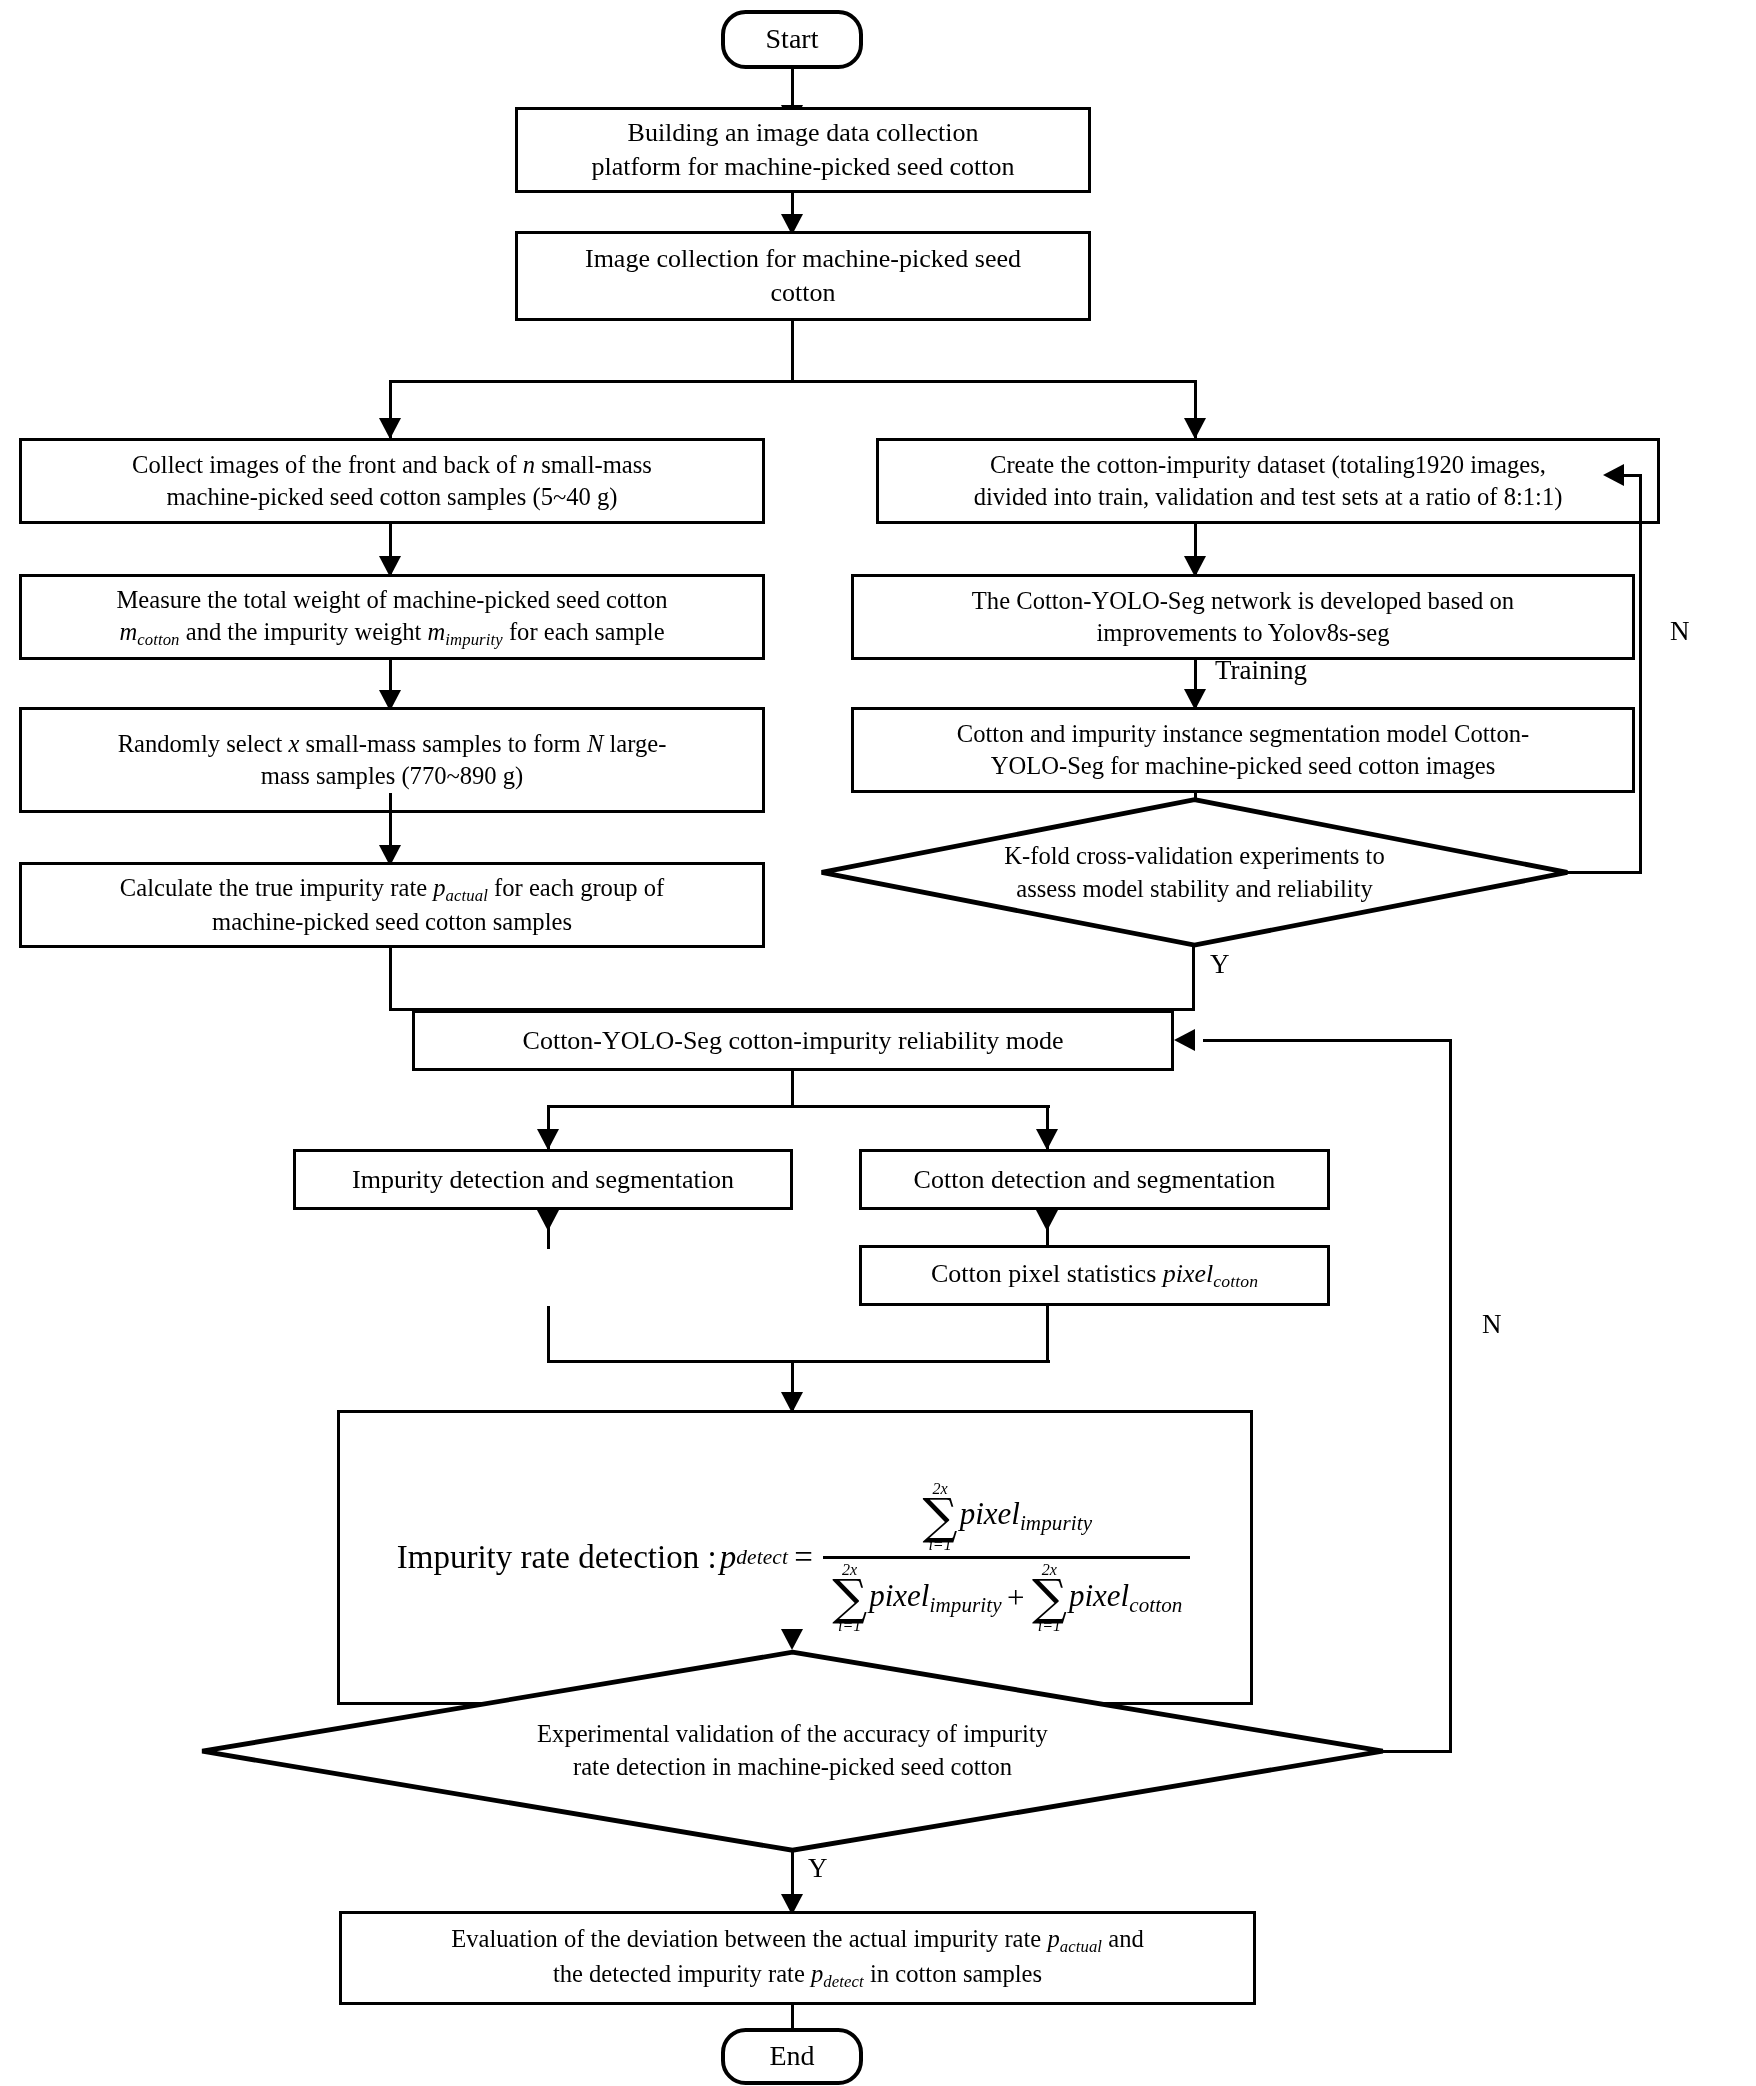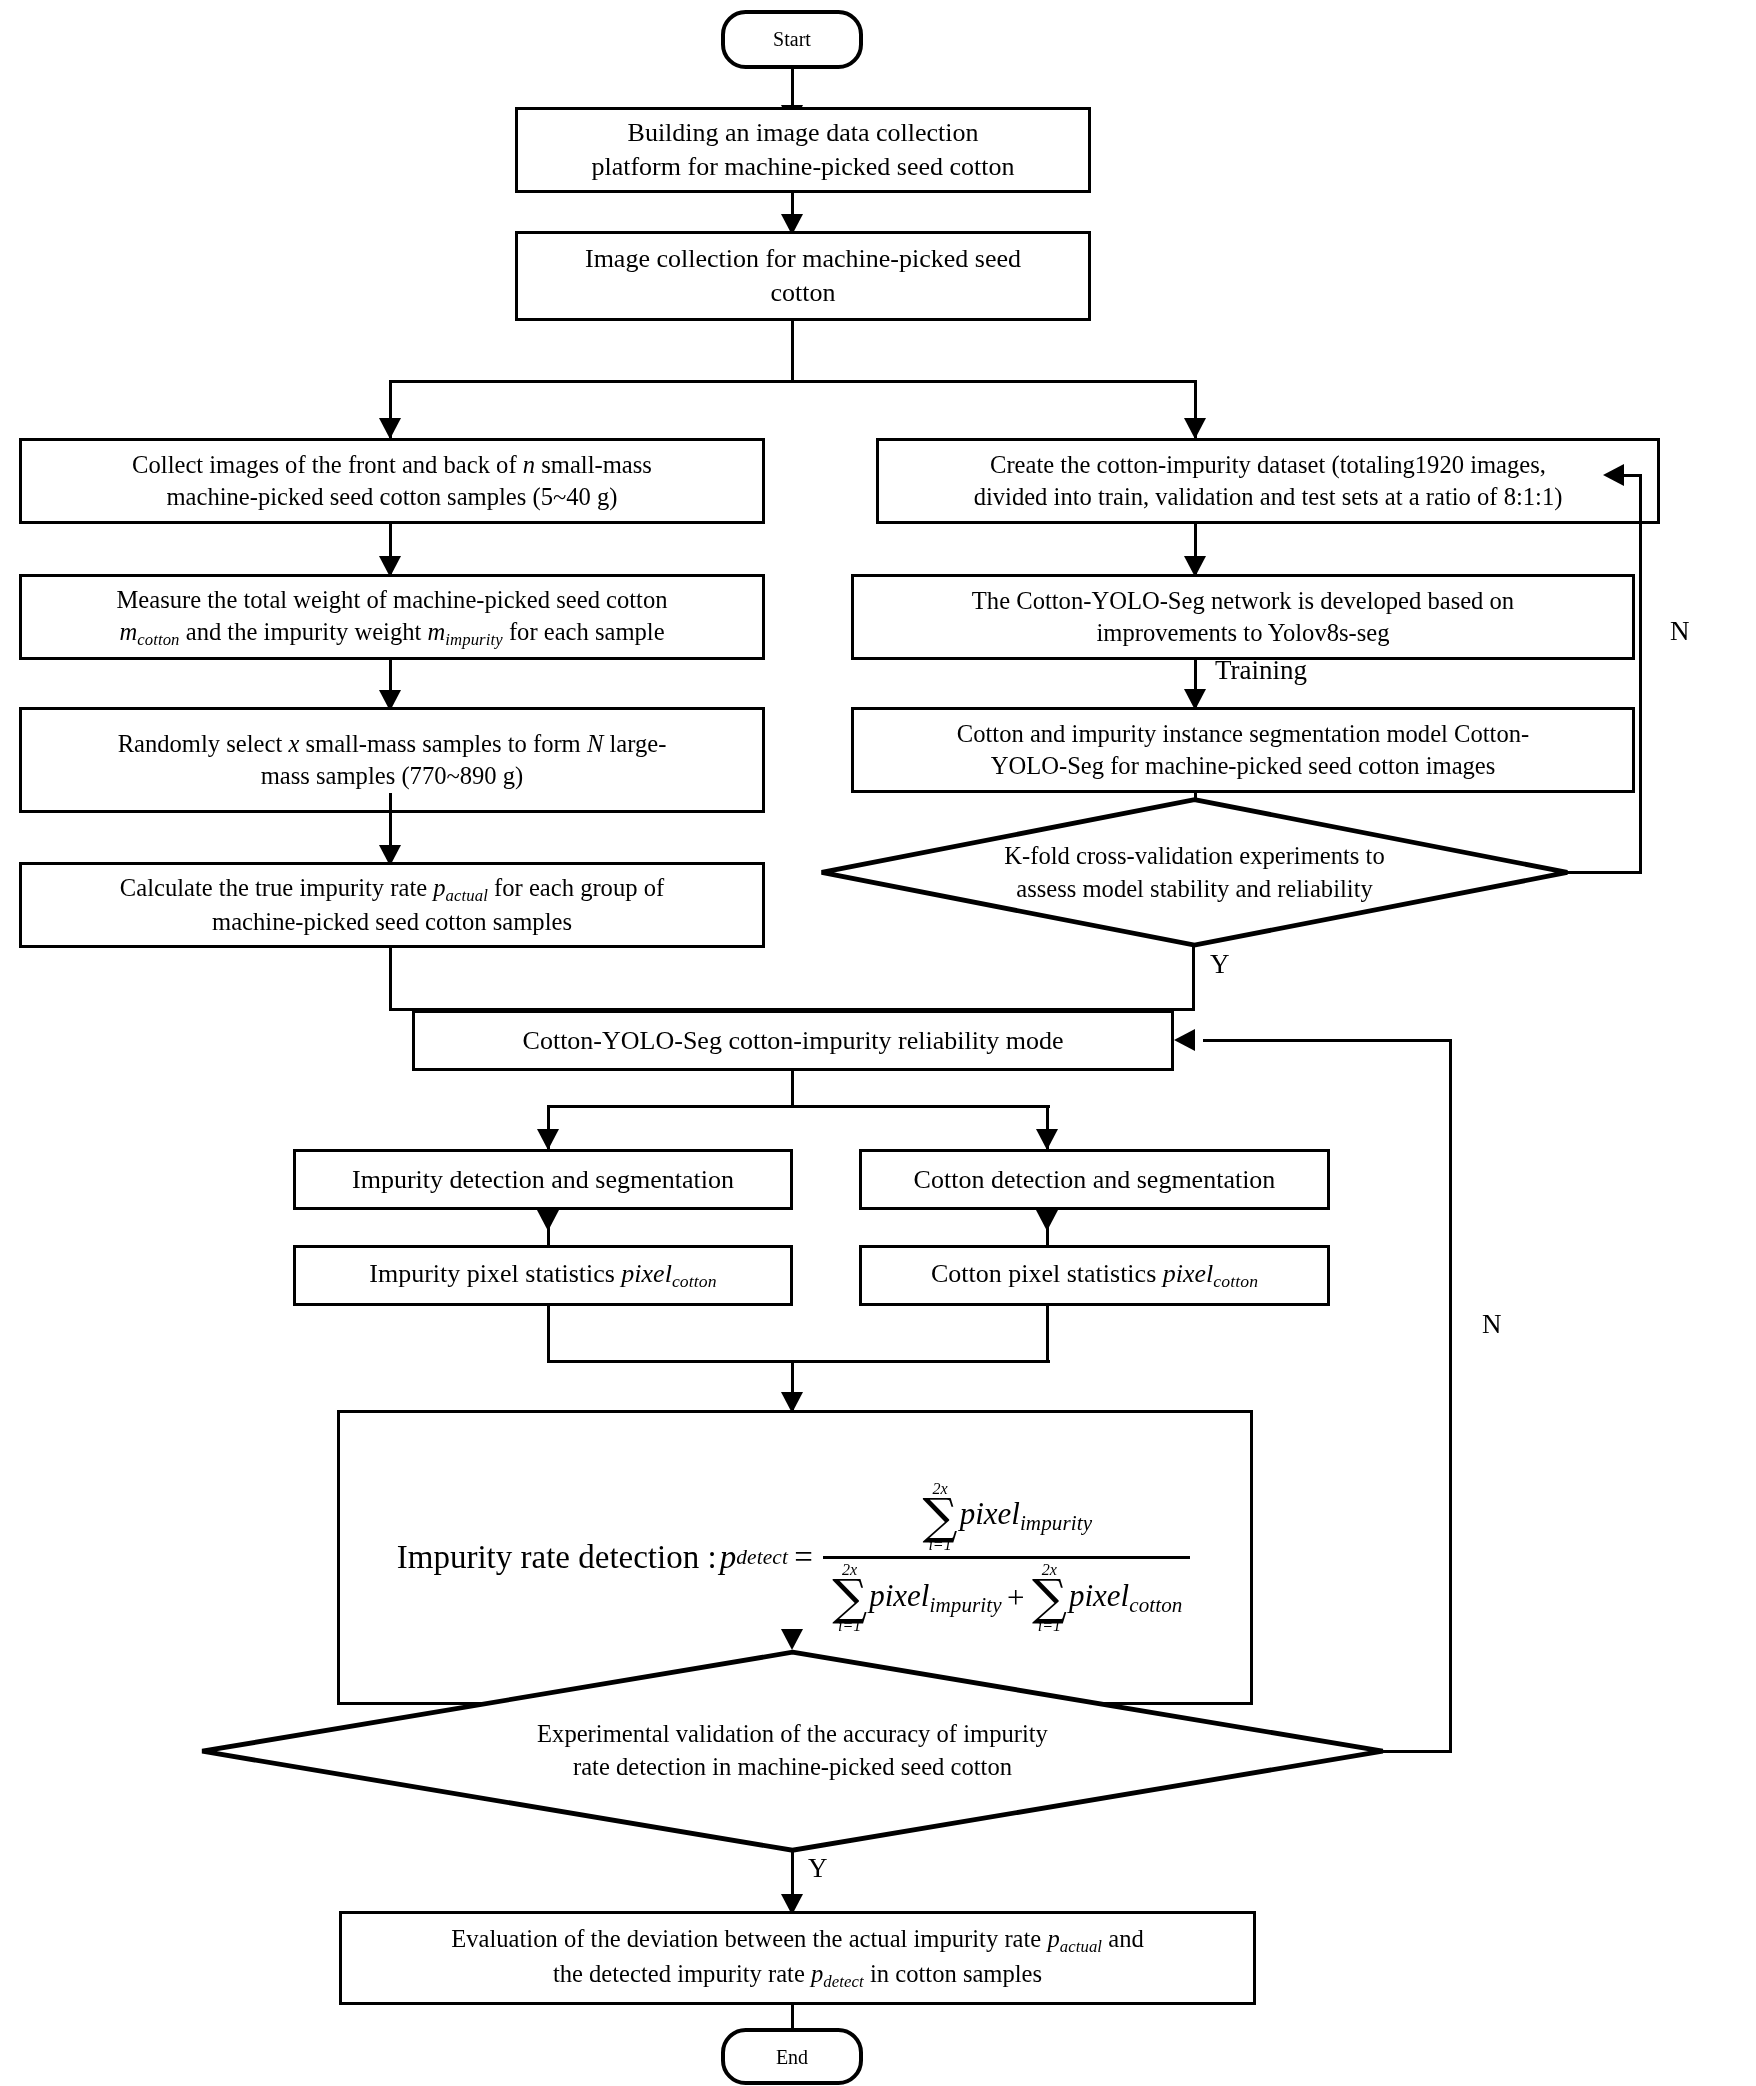--- a/index.html
+++ b/index.html
@@ -7,21 +7,21 @@
   #stage{position:relative;width:1757px;height:2087px;background:#fff;overflow:hidden;}
 
   
   .node{position:absolute;box-sizing:border-box;display:flex;align-items:center;
         justify-content:center;text-align:center;background:#fff;}
   .rect{border:3.2px solid #000;}
   .term{border:4.3px solid #000;border-radius:24.6px;}
   .node .txt{display:block;line-height:1.30;padding:0 8.6px;}
 
   
-  .fs-lg{font-size:20px;}
+  .fs-lg{font-size:28px;}
   .fs-md{font-size:26px;}
   .fs-sm{font-size:24.6px;}
   em.it{font-style:italic;font-family:"Liberation Serif","DejaVu Serif",serif;}
   sub.sb{font-style:italic;font-size:0.68em;vertical-align:-0.30em;letter-spacing:0.1px;}
 
   
   .diamond{position:absolute;}
   .diamond .dshape{position:absolute;inset:0;}
   .diamond .dlabel{position:absolute;inset:0;display:flex;align-items:center;
         justify-content:center;text-align:center;line-height:1.34;}
@@ -185,25 +185,20 @@
   </div>
   <div class="node rect" style="left:859px;top:1149px;width:471px;height:61px;">
     <span class="txt fs-md">Cotton detection and segmentation</span>
   </div>
 
   <div class="ln vl" style="left:547px;top:1210px;width:3.2px;height:39px;"></div>
   <div class="arw arw-d" style="left:537px;top:1210px;"></div>
   <div class="ln vl" style="left:1046px;top:1210px;width:3.2px;height:39px;"></div>
   <div class="arw arw-d" style="left:1036px;top:1210px;"></div>
 
-  <div class="node rect" style="left:293px;top:1245px;width:500px;height:61px;">
-    <span class="txt fs-md">
-      <span>Impurity pixel statistics </span><em class="it">pixel</em><sub class="sb">cotton</sub>
-    </span>
-  </div>
   <div class="node rect" style="left:859px;top:1245px;width:471px;height:61px;">
     <span class="txt fs-md">
       <span>Cotton pixel statistics </span><em class="it">pixel</em><sub class="sb">cotton</sub>
     </span>
   </div>
 
   <div class="ln vl" style="left:547px;top:1306px;width:3.2px;height:57px;"></div>
   <div class="ln vl" style="left:1046px;top:1306px;width:3.2px;height:57px;"></div>
   <div class="ln hl" style="left:547px;top:1360px;width:503px;height:3.2px;"></div>
   <div class="ln vl" style="left:791px;top:1360px;width:3.2px;height:53px;"></div>

